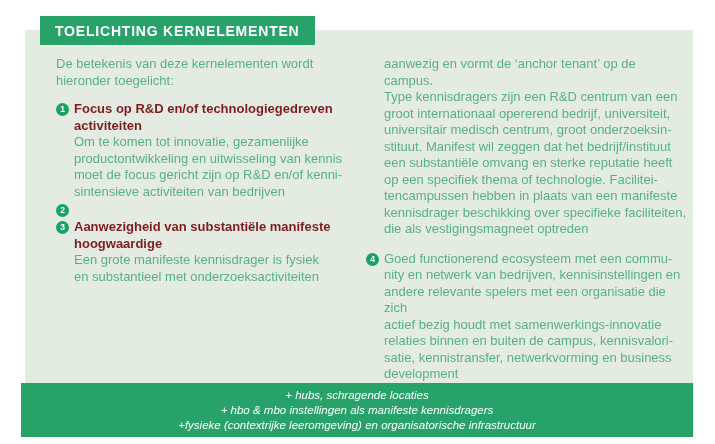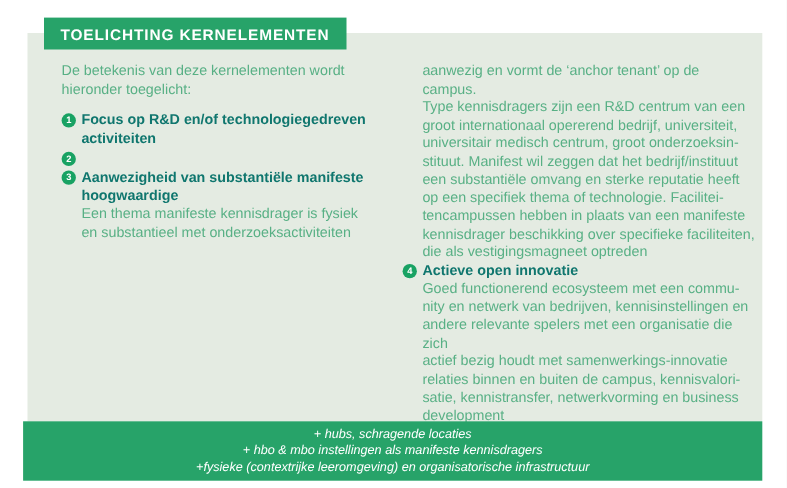--- a/index.html
+++ b/index.html
@@ -48,21 +48,21 @@
   }
   .col-left  { left: 40px; margin-left: 16px; }
   .col-right { left: 366px; }
   .intro {
     white-space: pre-line;
     margin-bottom: 12px;
   }
   .continuation {
     white-space: pre-line;
     padding-left: 18px;
-    margin-bottom: 0;
+    margin-bottom: 13px;
   }
   .item {
     display: flex;
     align-items: flex-start;
     margin-bottom: 2px;
   }
   .num-circle {
     flex: 0 0 13px;
     width: 13px;
     height: 13px;
@@ -72,21 +72,21 @@
     font-size: 8.5px;
     font-weight: bold;
     line-height: 13px;
     text-align: center;
     margin-top: 2px;
     margin-right: 5px;
   }
   .item-text { flex: 1; }
   .item-heading {
     font-weight: bold;
-    color: #0f766e;
+    color: #7f1d1d;
     white-space: pre-line;
   }
   .item-body {
     white-space: pre-line;
   }
   .footer-bar {
     position: absolute;
     left: 21px;
     top: 383px;
     width: 672px;
@@ -115,35 +115,39 @@
   <div class="col col-left">
 
     <div class="intro">De betekenis van deze kernelementen wordt
 hieronder toegelicht:</div>
 
     <div class="item">
       <div class="num-circle">1</div>
       <div class="item-text">
         <div class="item-heading">Focus op R&amp;D en/of technologiegedreven
 activiteiten</div>
+        <div class="item-body">Om te komen tot innovatie, gezamenlijke
+productontwikkeling en uitwisseling van kennis
+moet de focus gericht zijn op R&amp;D en/of kenni-
+sintensieve activiteiten van bedrijven</div>
       </div>
     </div>
 
     <div class="item">
       <div class="num-circle">2</div>
       <div class="item-text">
       </div>
     </div>
 
     <div class="item">
       <div class="num-circle">3</div>
       <div class="item-text">
         <div class="item-heading">Aanwezigheid van substantiële manifeste
 hoogwaardige</div>
-        <div class="item-body">Een thema manifeste kennisdrager is fysiek
+        <div class="item-body">Een grote manifeste kennisdrager is fysiek
 en substantieel met onderzoeksactiviteiten</div>
       </div>
     </div>
 
   </div>
 
   <div class="col col-right">
 
     <div class="continuation">aanwezig en vormt de ‘anchor tenant’ op de campus.
 Type kennisdragers zijn een R&amp;D centrum van een
@@ -152,21 +156,20 @@
 stituut. Manifest wil zeggen dat het bedrijf/instituut
 een substantiële omvang en sterke reputatie heeft
 op een specifiek thema of technologie. Facilitei-
 tencampussen hebben in plaats van een manifeste
 kennisdrager beschikking over specifieke faciliteiten,
 die als vestigingsmagneet optreden</div>
 
     <div class="item">
       <div class="num-circle">4</div>
       <div class="item-text">
-        <div class="item-heading">Actieve open innovatie</div>
         <div class="item-body">Goed functionerend ecosysteem met een commu-
 nity en netwerk van bedrijven, kennisinstellingen en
 andere relevante spelers met een organisatie die zich
 actief bezig houdt met samenwerkings-innovatie
 relaties binnen en buiten de campus, kennisvalori-
 satie, kennistransfer, netwerkvorming en business
 development</div>
       </div>
     </div>
 

